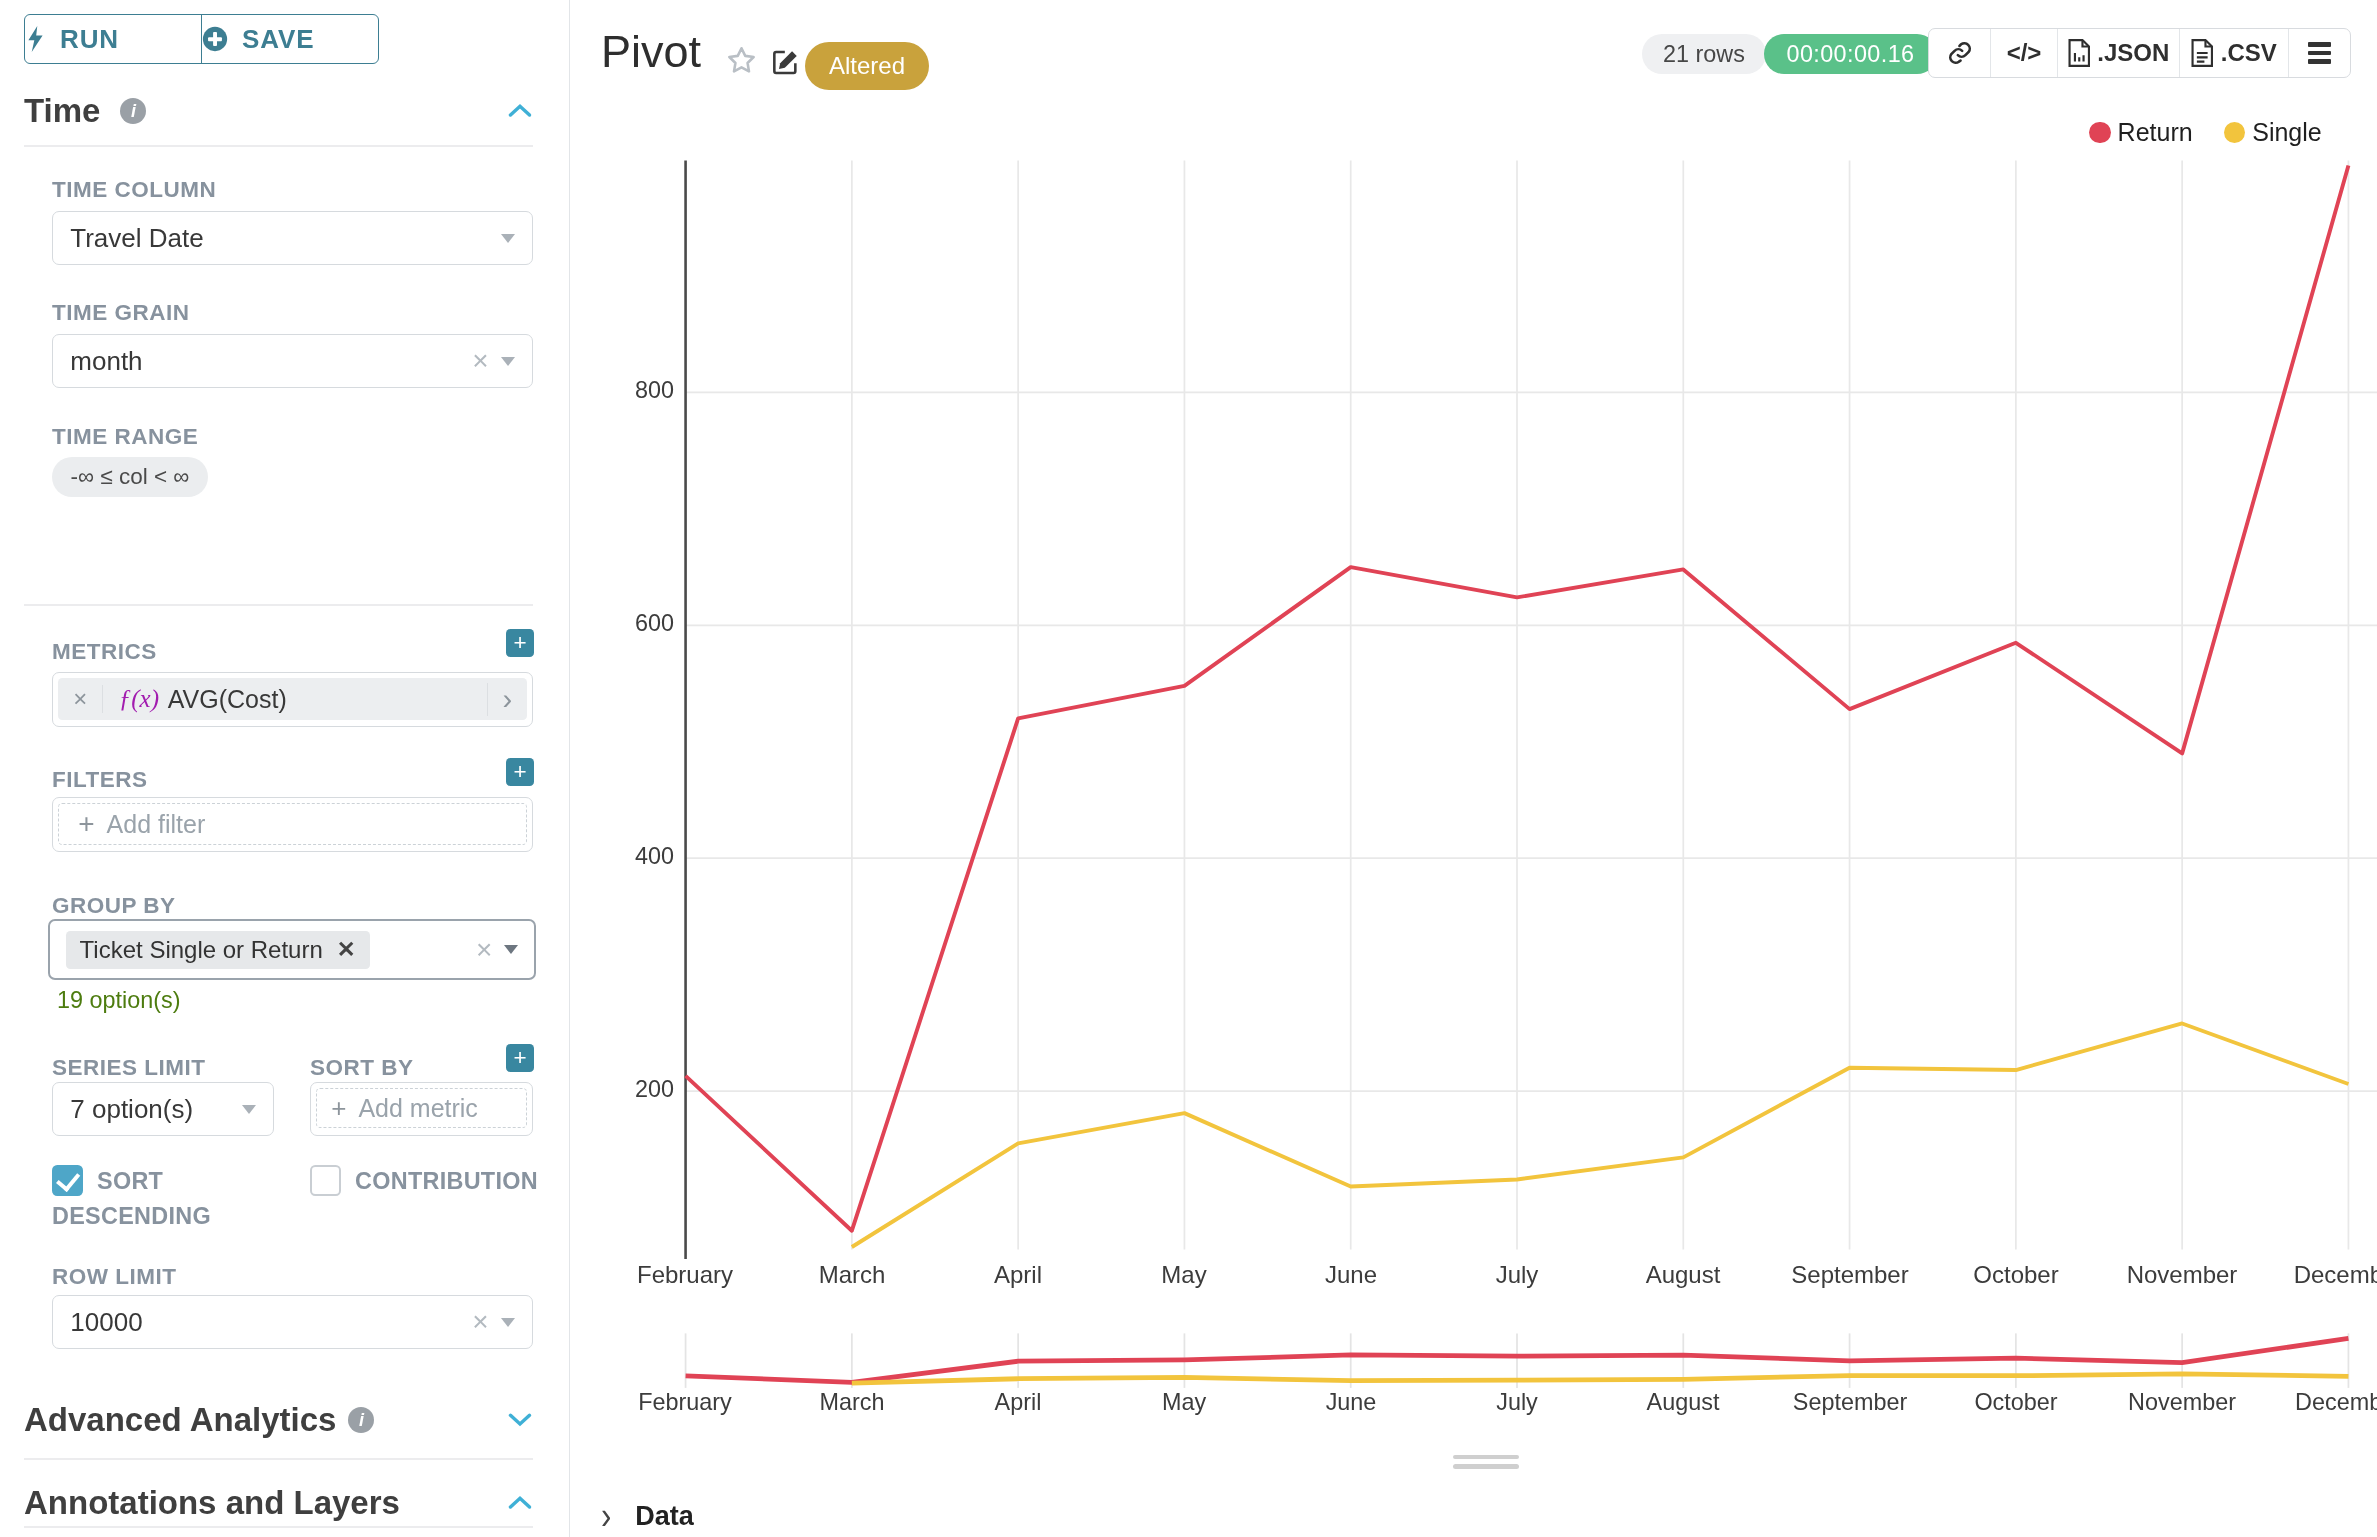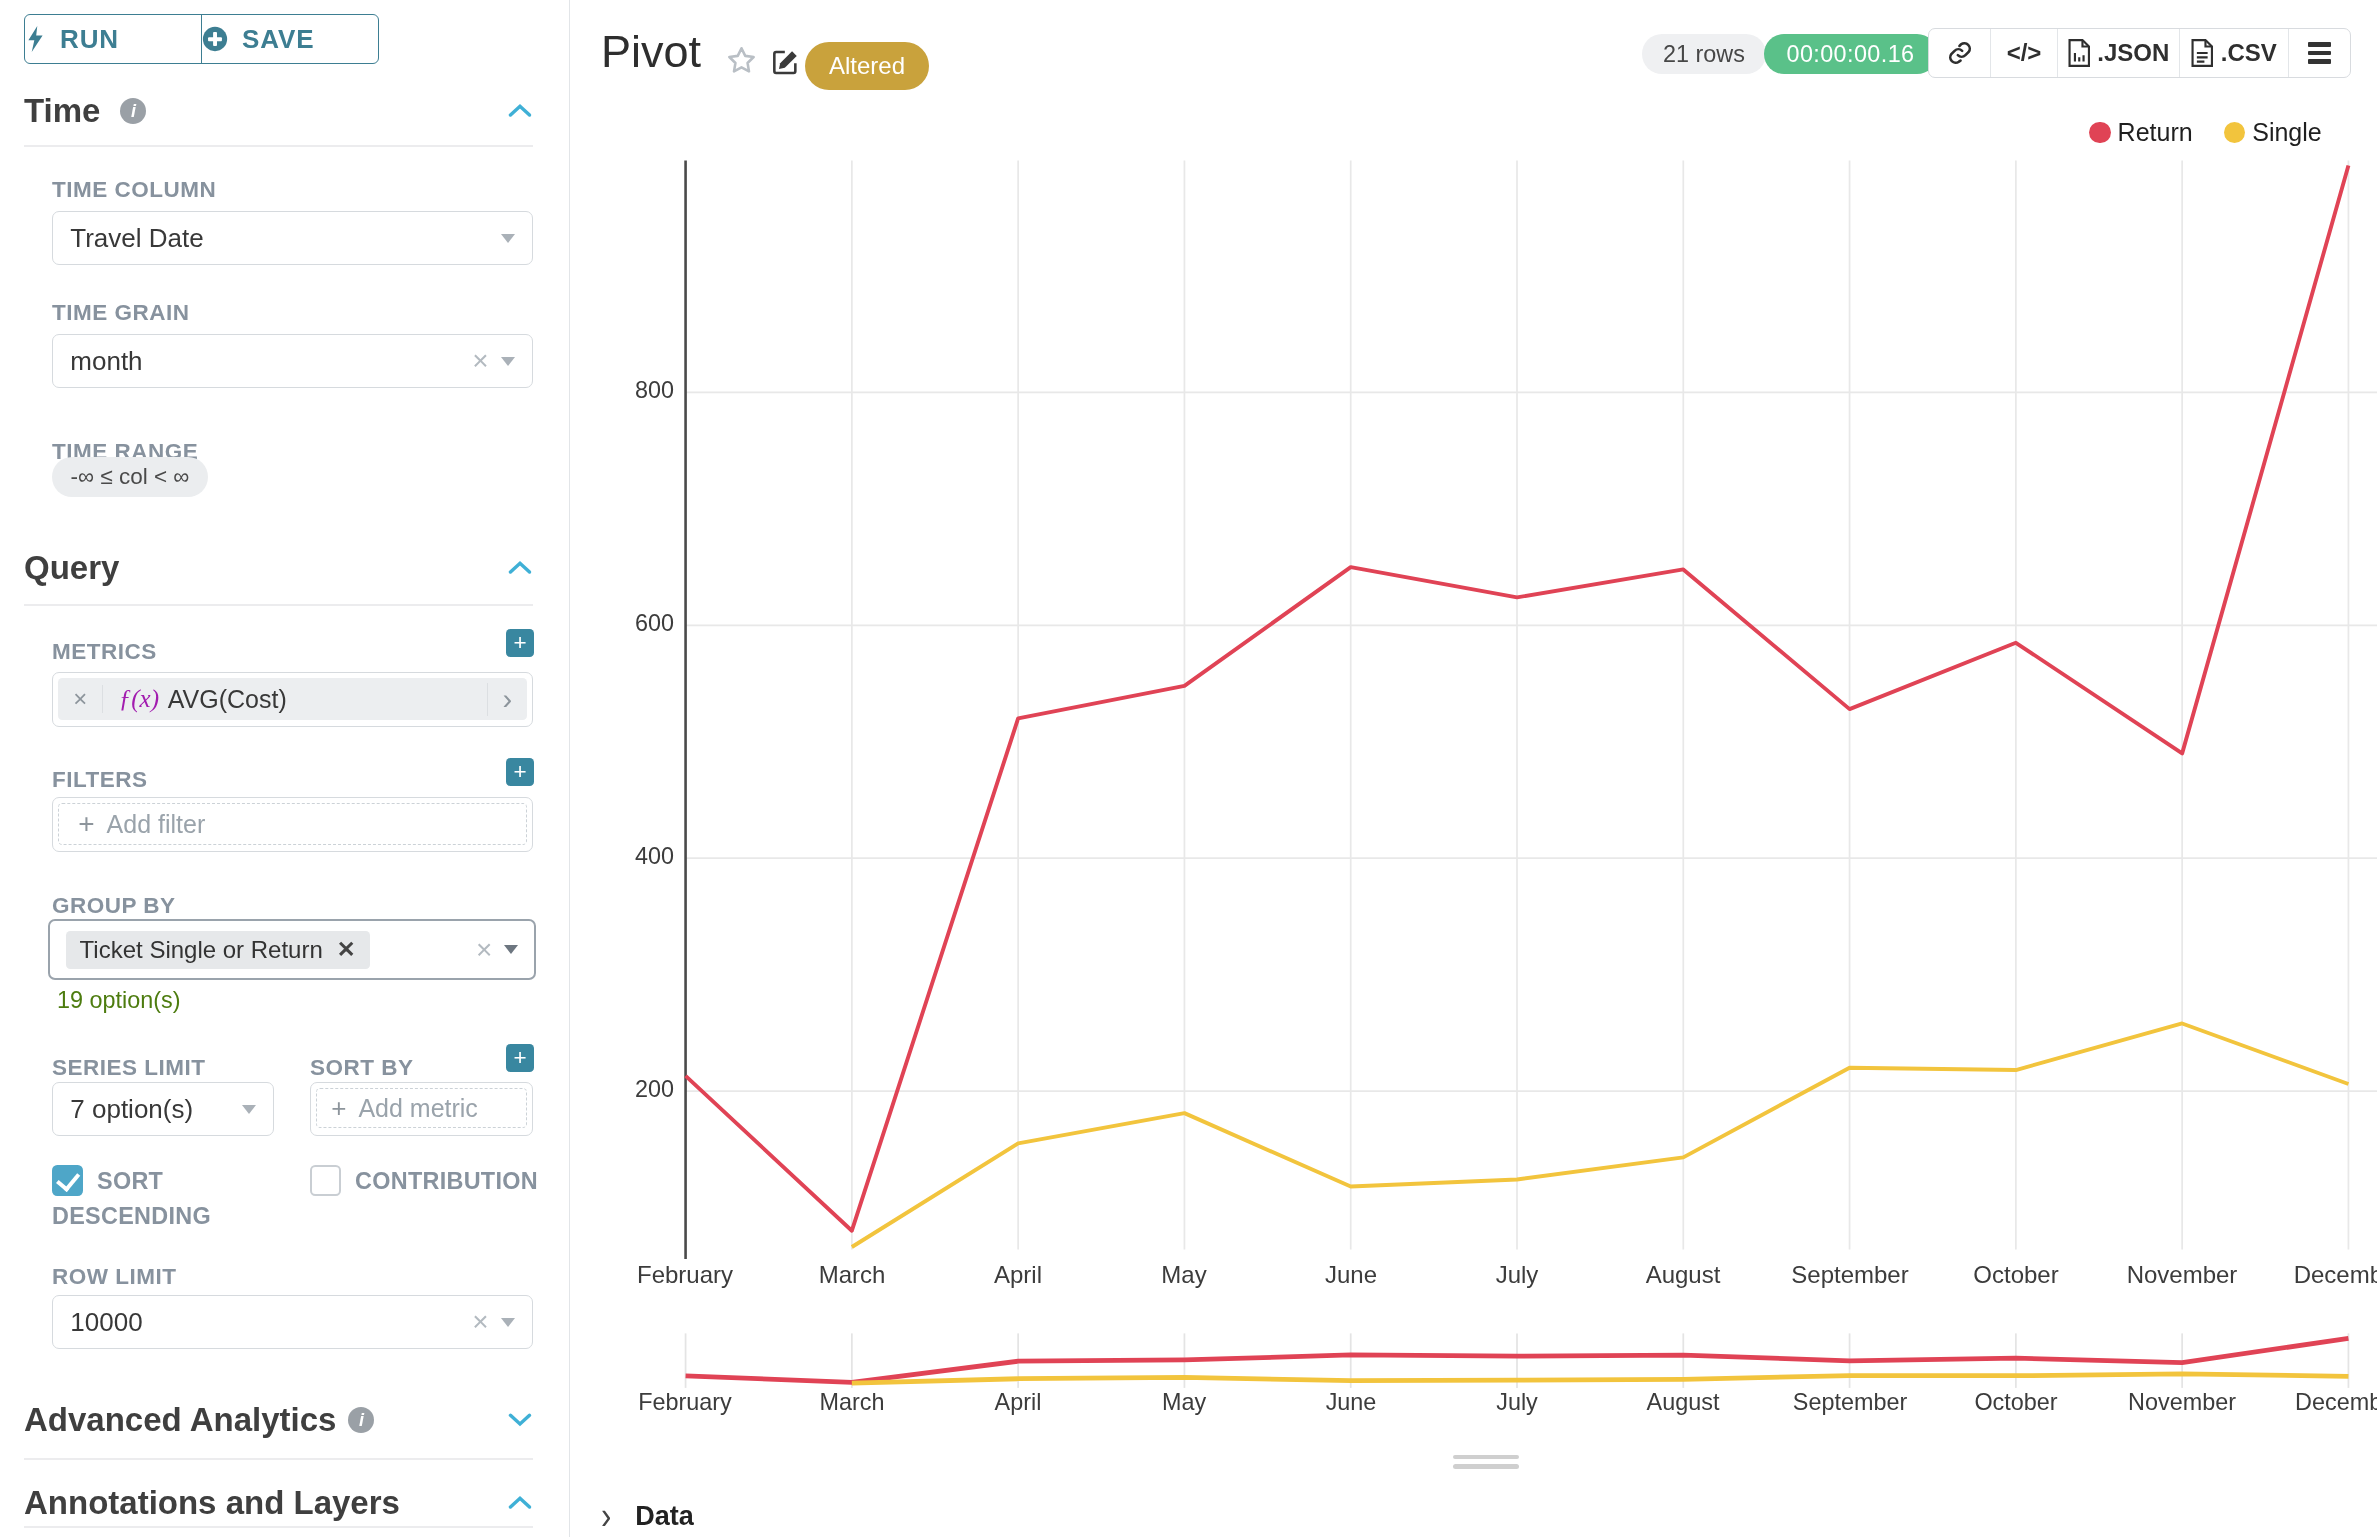--- a/index.html
+++ b/index.html
@@ -150,31 +150,25 @@
     <span class="caret" style="margin-left:auto;"></span>
   </div>
 
   <div class="flabel" style="top:300px;">TIME GRAIN</div>
   <div class="select" style="left:52px;top:334px;width:481px;height:54px;">
     <span>month</span>
     <span class="xmark">×</span>
     <span class="caret"></span>
   </div>
 
-  <div class="flabel" style="top:439px;">TIME RANGE</div>
+  <div class="flabel" style="top:424px;">TIME RANGE</div>
   <div class="pill-range" style="left:52px;top:457px;width:156px;height:40px;">
     <span>-∞ ≤ col &lt; ∞</span>
   </div>
 
-  <div class="sec-head" style="top:549px;">
-    <span>Query</span>
-    <svg class="chev" width="26" height="17.3" viewBox="0 0 30 20">
-        <polyline points="4,15 15,5 26,15" fill="none" stroke="#3fb0d6" stroke-width="4" stroke-linecap="round"></polyline>
-      </svg>
-  </div>
   <div class="divider" style="top:604px;"></div>
 
   <div class="flabel" style="top:639px;">METRICS</div>
   <div class="plusbtn" style="left:506px;top:629px;">+</div>
   <div class="ctrlbox" style="left:52px;top:672px;width:481px;height:55px;">
     <div class="metric-pill">
       <span class="mx">×</span>
       <span class="fx">ƒ(x)</span>
       <span>AVG(Cost)</span>
       <span class="mchev">›</span>

